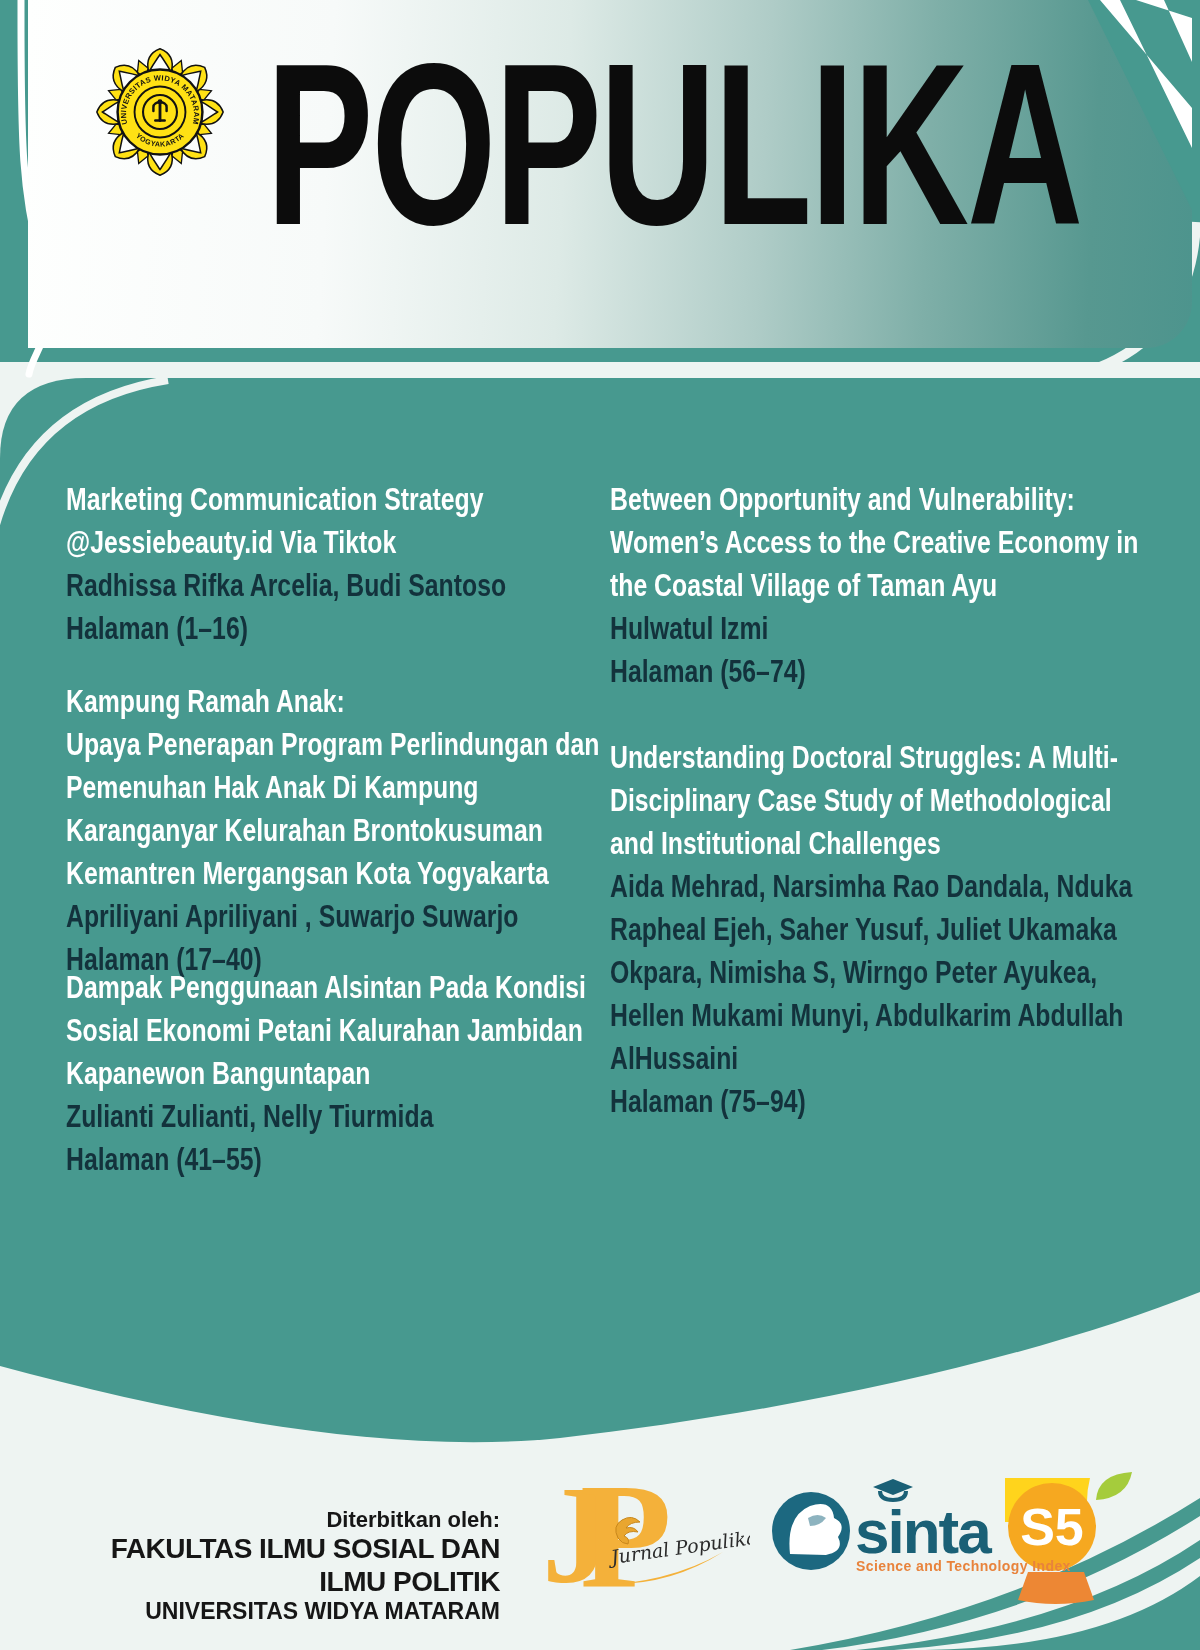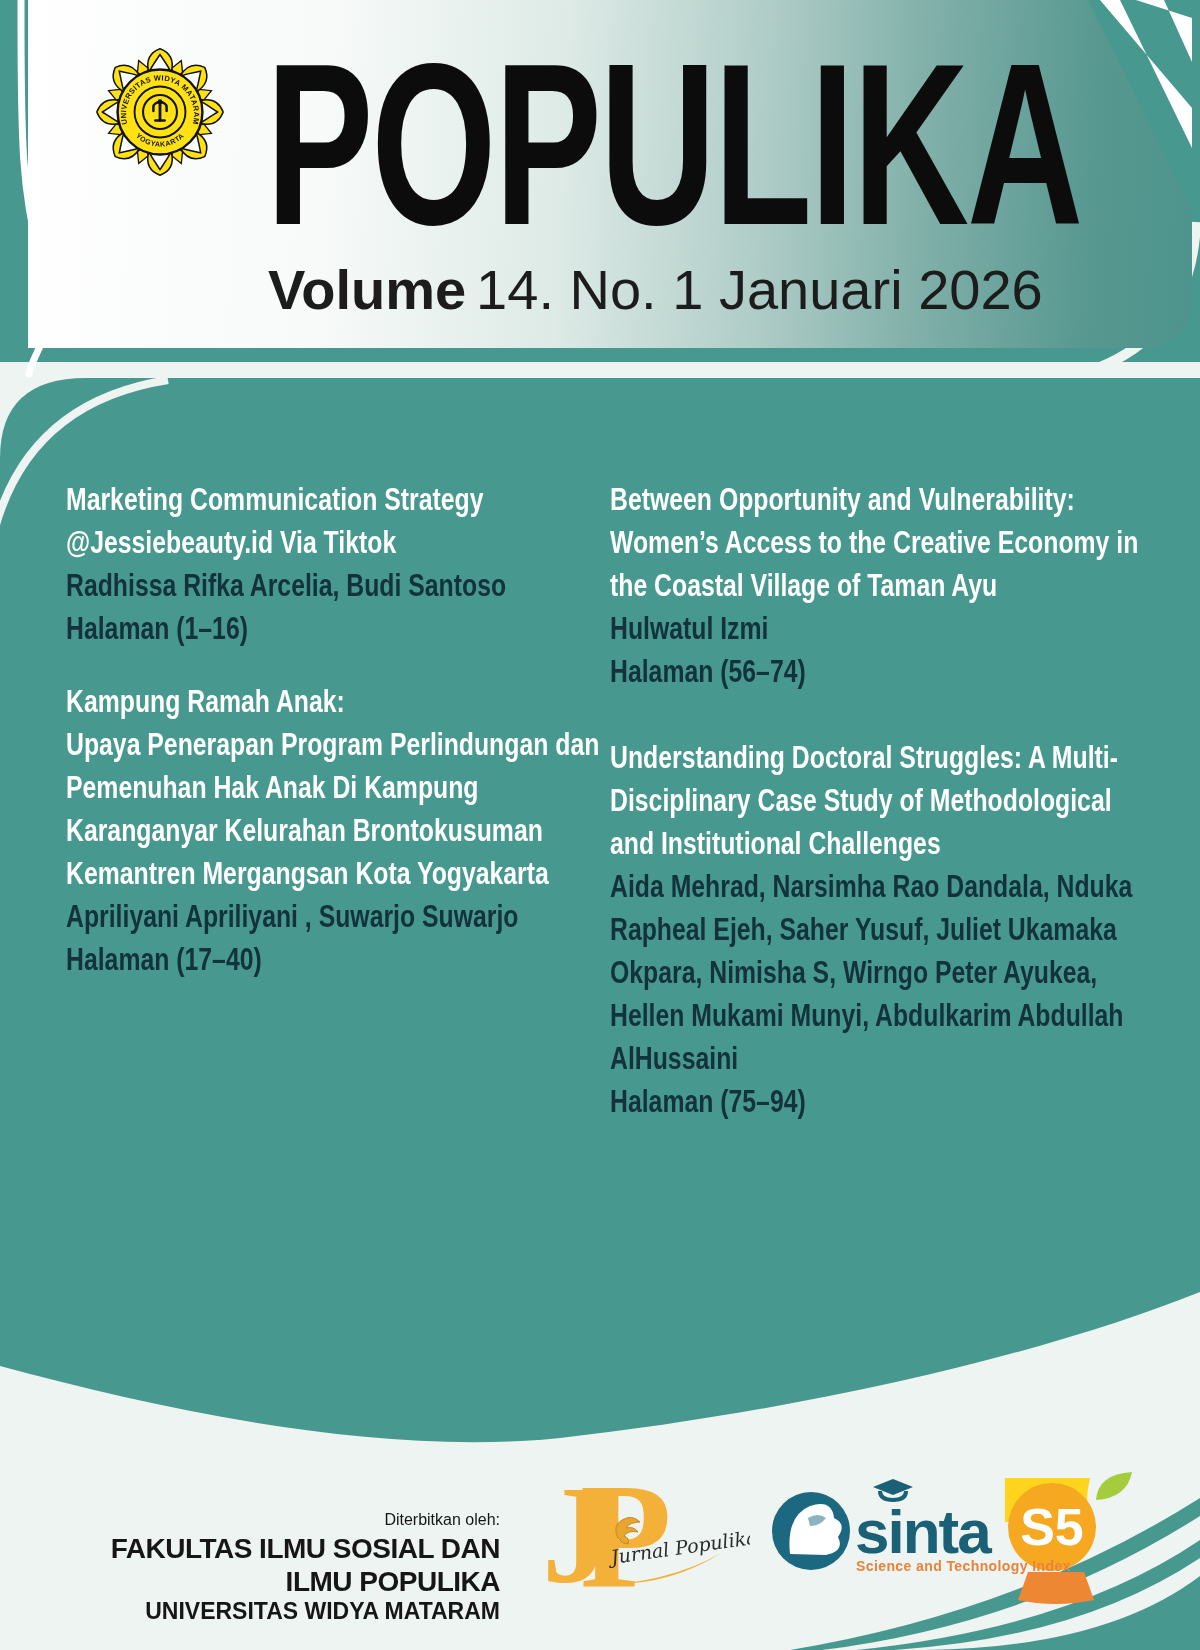--- a/index.html
+++ b/index.html
@@ -20,21 +20,21 @@
   #volume-line .vol-label{font-weight:bold;margin-right:10px;}
   #volume-line .vol-rest{font-weight:400;}
   
   .toc-entry{position:absolute;z-index:3;}
   .cond{transform:scaleX(.8);transform-origin:0 0;width:680px;}
   .t-title,.t-authors,.t-pages{font-size:31px;font-weight:bold;line-height:43px;white-space:pre-line;}
   .t-title{color:#FFFFFF;}
   .t-authors,.t-pages{color:#13323C;}
   
   #publisher{position:absolute;left:100px;top:1508px;width:400px;text-align:right;z-index:3;color:#161616;}
-  #publisher .pub-l1{font-size:16px;font-weight:normal;line-height:24px;}
+  #publisher .pub-l1{font-size:22px;font-weight:bold;line-height:24px;}
   #publisher .pub-l2{font-size:28px;font-weight:bold;line-height:33px;letter-spacing:-.5px;}
   #publisher .pub-l3{font-size:23px;font-weight:bold;line-height:27px;}
   #jp-logo{position:absolute;left:540px;top:1412px;z-index:3;}
   #sinta-logo{position:absolute;left:760px;top:1460px;z-index:3;}
   .svgtext{font-family:"Liberation Sans",sans-serif;}
 </style>
 </head>
 <body>
 
 <div id="page">
@@ -106,23 +106,20 @@
         <path d="M 0 -10 L 0 9" stroke-width="3"></path>
         <path d="M -7 -5 C -7 -12 7 -12 7 -5 L 7 -1 M -7 -5 L -7 -1" stroke-width="2.6"></path>
         <path d="M -5 9 L 5 9" stroke-width="2.6"></path>
         <circle cy="-11" r="2.6" fill="#121212" stroke="none"></circle>
       </g>
     </svg>
 
 
     <div id="journal-title">POPULIKA</div>
 
-    <div id="volume-line">
-      <span class="vol-label">Volume</span><span class="vol-rest">14. No. 1 Januari 2026</span>
-    </div>
   </div>
 
   <div class="toc-entry" style="left:66px;top:478px;">
     <div class="cond">
       <div class="t-title">Marketing Communication Strategy
 @Jessiebeauty.id Via Tiktok</div>
       <div class="t-authors">Radhissa Rifka Arcelia, Budi Santoso</div>
       <div class="t-pages">Halaman (1–16)</div>
     </div>
   </div>
@@ -132,20 +129,29 @@
       <div class="t-title">Kampung Ramah Anak:
 Upaya Penerapan Program Perlindungan dan
 Pemenuhan Hak Anak Di Kampung
 Karanganyar Kelurahan Brontokusuman
 Kemantren Mergangsan Kota Yogyakarta</div>
       <div class="t-authors">Apriliyani Apriliyani , Suwarjo Suwarjo</div>
       <div class="t-pages">Halaman (17–40)</div>
     </div>
   </div>
 
+  <div class="toc-entry" style="left:66px;top:966px;">
+    <div class="cond">
+      <div class="t-title">Dampak Penggunaan Alsintan Pada Kondisi
+Sosial Ekonomi Petani Kalurahan Jambidan
+Kapanewon Banguntapan</div>
+      <div class="t-authors">Zulianti Zulianti, Nelly Tiurmida</div>
+      <div class="t-pages">Halaman (41–55)</div>
+    </div>
+  </div>
 
   <div class="toc-entry" style="left:610px;top:478px;">
     <div class="cond">
       <div class="t-title">Between Opportunity and Vulnerability:
 Women’s Access to the Creative Economy in
 the Coastal Village of Taman Ayu</div>
       <div class="t-authors">Hulwatul Izmi</div>
       <div class="t-pages">Halaman (56–74)</div>
     </div>
   </div>
@@ -159,21 +165,21 @@
 Rapheal Ejeh, Saher Yusuf, Juliet Ukamaka
 Okpara, Nimisha S, Wirngo Peter Ayukea,
 Hellen Mukami Munyi, Abdulkarim Abdullah
 AlHussaini</div>
       <div class="t-pages">Halaman (75–94)</div>
     </div>
   </div>
 
   <div id="publisher">
     <div class="pub-l1">Diterbitkan oleh:</div>
-    <div class="pub-l2">FAKULTAS ILMU SOSIAL DAN ILMU POPULIKA</div>
+    <div class="pub-l2">FAKULTAS ILMU SOSIAL DAN ILMU POLITIK</div>
     <div class="pub-l3">UNIVERSITAS WIDYA MATARAM</div>
   </div>
 
   <svg id="jp-logo" width="210" height="210" viewBox="0 0 210 210">
     <text x="2" y="170" font-family="Liberation Serif,serif" font-weight="bold" font-size="140" fill="#F4B13A">J</text>
     <text x="40" y="175" font-family="Liberation Serif,serif" font-weight="bold" font-size="150" fill="#F4B13A">P</text>
     <path d="M 45 170 Q 120 180 183 140 Q 128 172 48 174 Z" fill="#F4B13A"></path>
     <g transform="translate(78,108)">
       <path d="M 0 18 Q -6 6 4 0 Q 14 -6 22 2 Q 12 2 8 8 Q 16 6 20 12 Q 10 10 6 16 Q 12 18 10 24 Q 4 24 0 18 Z" fill="#E9A62F" stroke="#C8871B" stroke-width="1"></path>
     </g>

